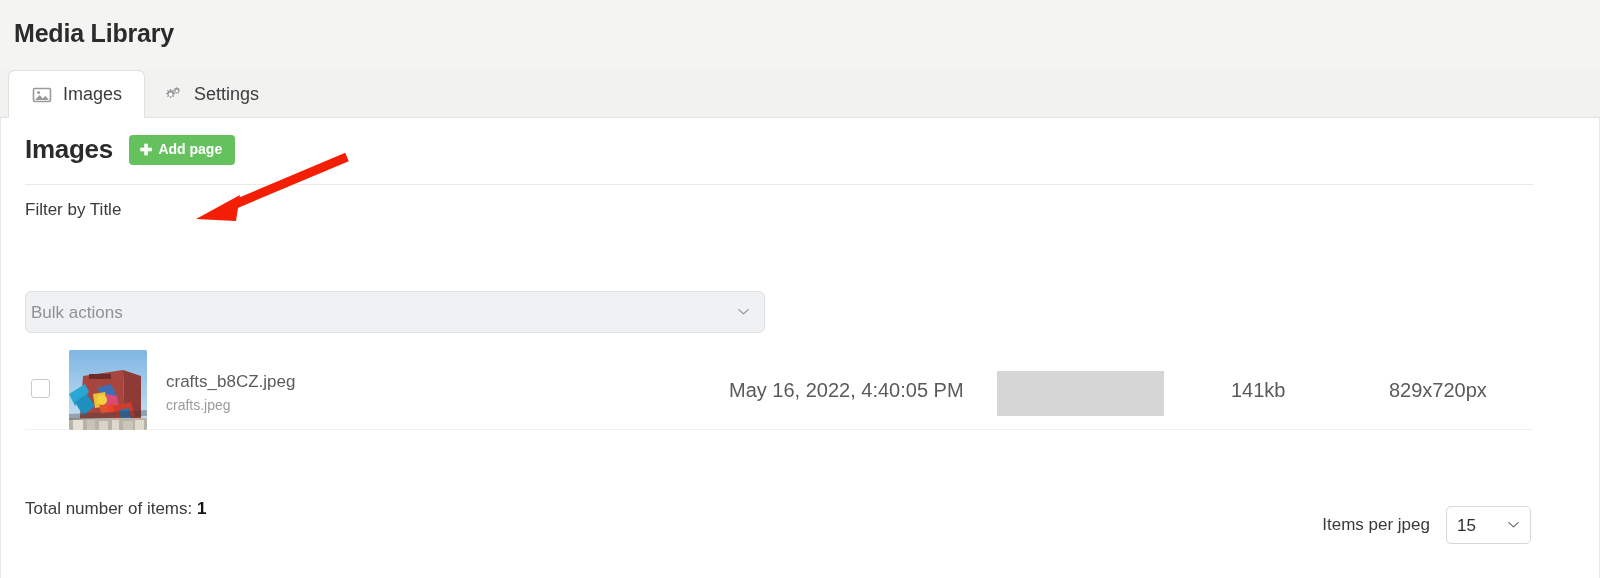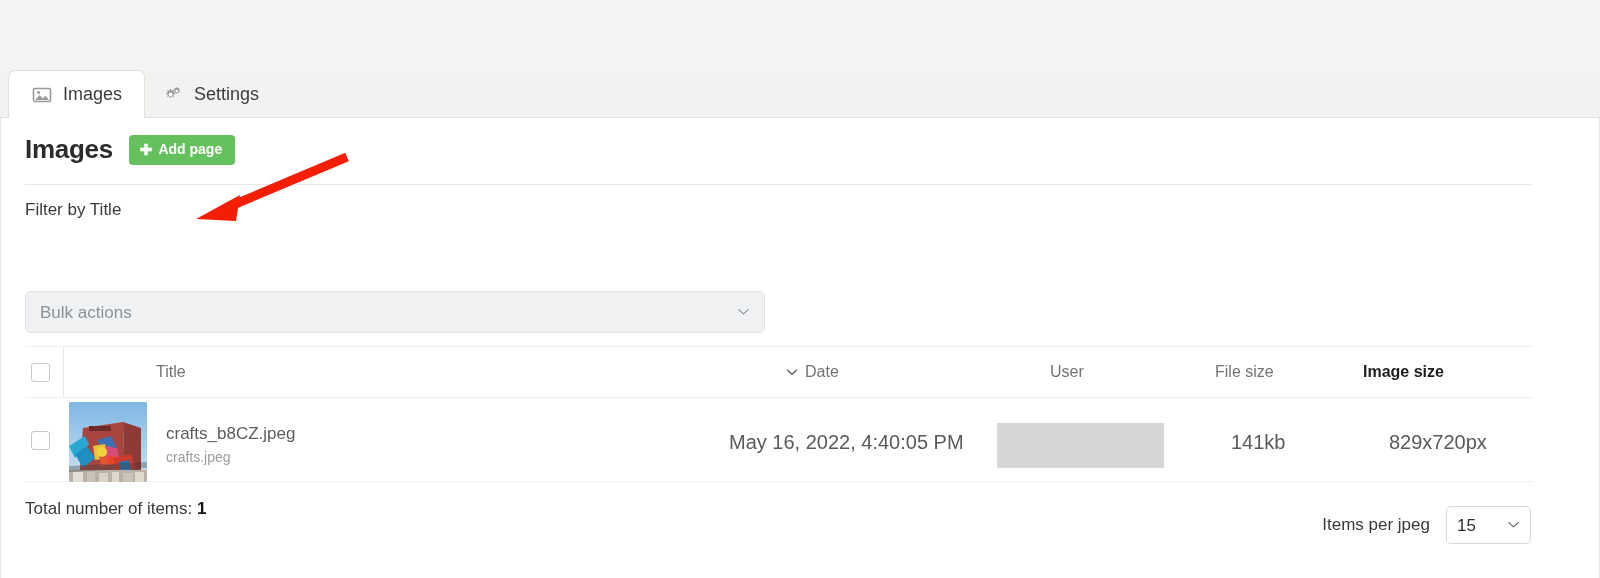--- a/index.html
+++ b/index.html
@@ -98,21 +98,21 @@
     position: absolute; left: 24px; top: 173px;
     width: 740px; height: 42px;
   }
   .bulk-select {
     width: 100%; height: 100%;
     appearance: none; -webkit-appearance: none;
     background: #eff1f3;
     border: 1px solid #dde0e4; border-radius: 6px;
     font-size: 17px; color: #8d9299;
     font-family: "Liberation Sans", sans-serif;
-    padding: 0 14px;
+    padding: 0 5px;
     outline: none; cursor: pointer;
   }
   .bulk-chev {
     position: absolute; right: 14px; top: 13px;
     pointer-events: none; color: #8d9299;
   }
 
   
   .table { position: absolute; left: 24px; top: 228px; width: 1508px; }
   .thead {
@@ -182,20 +182,23 @@
   .arrow-layer {
     position: absolute; left: 0; top: 0; width: 1600px; height: 578px;
     pointer-events: none;
   }
 </style>
 </head>
 <body>
 
 <div id="app">
 
+  <div class="topbar">
+    <div class="page-title">Media Library</div>
+  </div>
 
   <div class="tabstrip">
 
     <div class="tab active">
       <span class="ticon">
         <svg width="20" height="20" viewBox="0 0 20 20" fill="none">
           <rect x="1.5" y="3.5" width="17" height="13" rx="1.5" stroke="#9a9a9a" stroke-width="1.6"></rect>
           <circle cx="6.6" cy="7.6" r="1.5" fill="#9a9a9a"></circle>
           <path d="M3 15l4.6-5 3.2 3.4 2.6-2.6L17 15z" fill="#9a9a9a"></path>
         </svg>
@@ -239,38 +242,20 @@
       </select>
       <span class="bulk-chev">
         <svg width="15" height="15" viewBox="0 0 16 16" fill="none">
           <path d="M3 6l5 4.5L13 6" stroke="#8d9299" stroke-width="1.3" stroke-linecap="round" stroke-linejoin="round"></path>
         </svg>
       </span>
     </div>
 
     <div class="table">
 
-      <div class="thead">
-        <div class="vdiv"></div>
-        <div style="position:absolute;left:6px;top:16px;">
-          <input class="cb" type="checkbox" style="">
-        </div>
-        <div class="th" style="left:131px;">Title</div>
-        <div class="th th-date" style="left:760px;">
-          <span>
-            <svg width="14" height="14" viewBox="0 0 16 16" fill="none" style="display:block">
-              <path d="M3 6l5 4.8L13 6" stroke="#737373" stroke-width="1.9" stroke-linecap="round" stroke-linejoin="round"></path>
-            </svg>
-          </span>
-          <span>Date</span>
-        </div>
-        <div class="th" style="left:1025px;">User</div>
-        <div class="th" style="left:1190px;">File size</div>
-        <div class="th strong" style="left:1338px;">Image size</div>
-      </div>
 
       <div class="trow">
         <div style="position:absolute;left:6px;top:33px;">
           <input class="cb" type="checkbox" style="">
         </div>
 
         <div class="thumb">
           <svg width="78" height="80" viewBox="0 0 78 80" preserveAspectRatio="none">
             <defs>
               <linearGradient id="sky" x1="0" y1="0" x2="0" y2="1">

